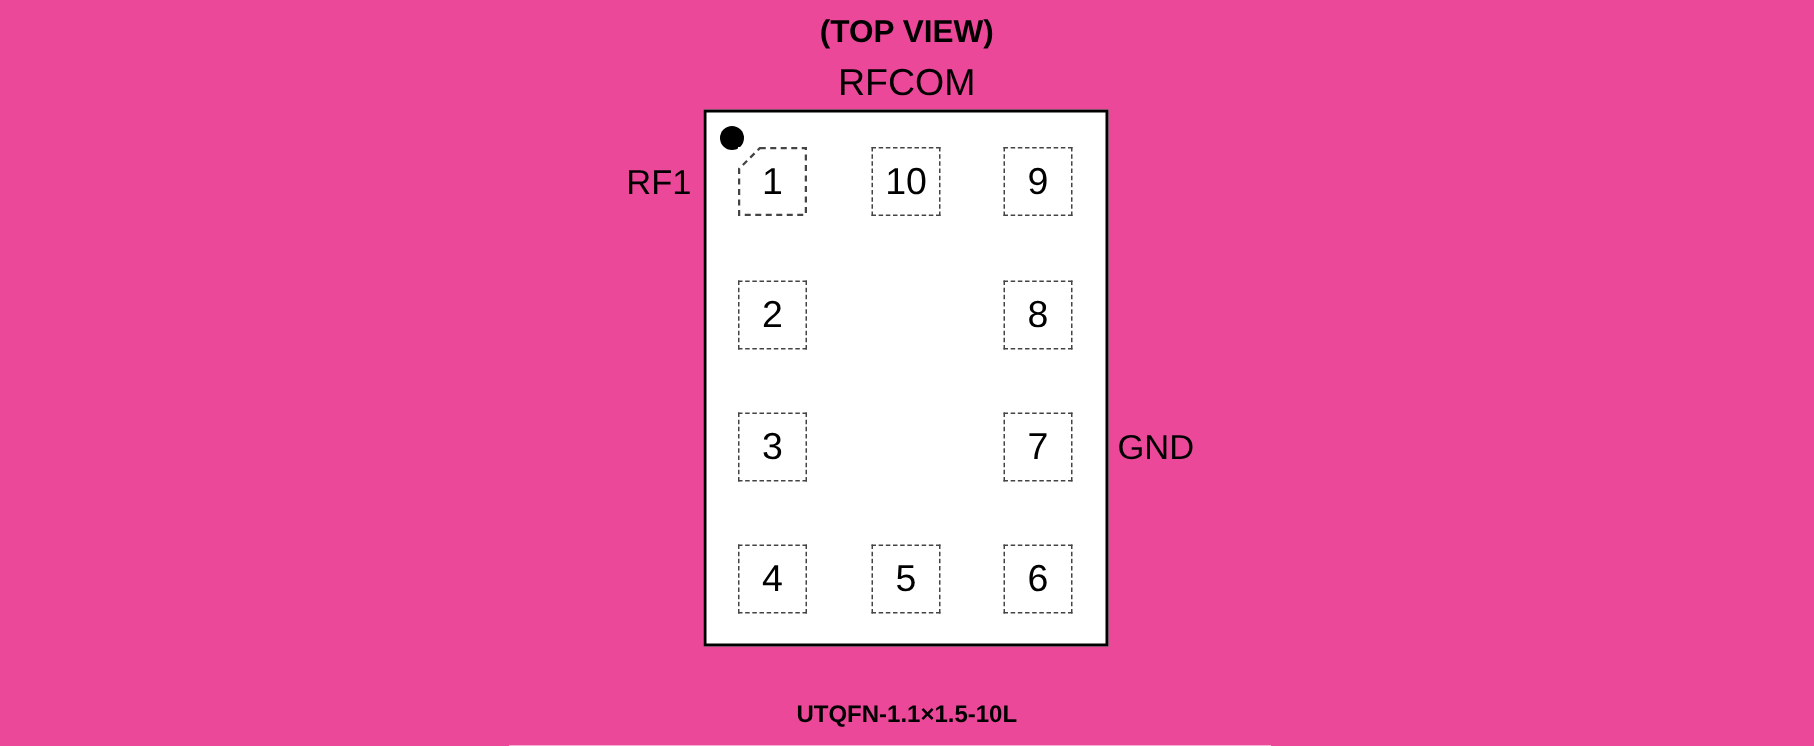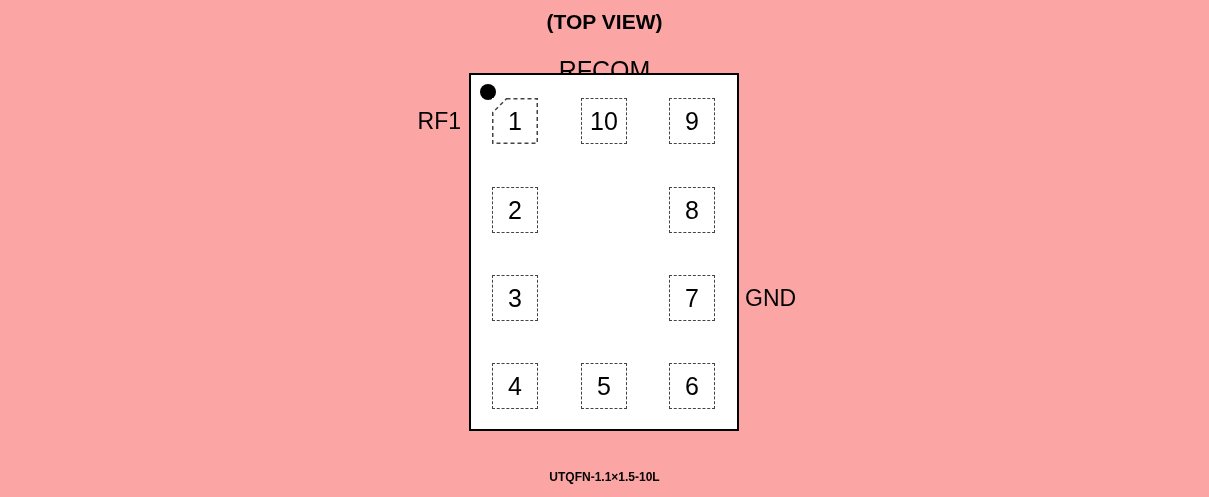--- a/index.html
+++ b/index.html
@@ -1,35 +1,35 @@
 <!DOCTYPE html>
 <html><head>
 <meta charset="utf-8">
 <style>
   html, body { margin: 0; padding: 0; background: #ffffff; }
   .canvas {
     position: relative;
     width: 1209px;
     height: 497px;
-    background: #fca5a5;
+    background: #ec4899;
     color: #000000;
     font-family: "Liberation Sans", sans-serif;
     overflow: hidden;
   }
   .centered {
     position: absolute;
     left: 0;
     width: 100%;
     text-align: center;
     white-space: nowrap;
   }
   .title   { top: 10px;  font-size: 21px; line-height: 24px; font-weight: bold; }
-  .rfcom   { top: 41px;  font-size: 25px; line-height: 28px; margin-top: 15px; }
+  .rfcom   { top: 41px;  font-size: 25px; line-height: 28px; }
   .v1      { top: 434px; font-size: 25px; line-height: 28px; }
-  .caption { top: 465px; font-size: 12px; line-height: 24px; font-weight: bold; }
+  .caption { top: 465px; font-size: 16px; line-height: 24px; font-weight: bold; }
 
   .pkg {
     position: absolute;
     left: 469px; top: 73px;
     width: 270px; height: 358px;
     border: 2px solid #000000;
     box-sizing: border-box;
     background: #ffffff;
   }
   .dot {

